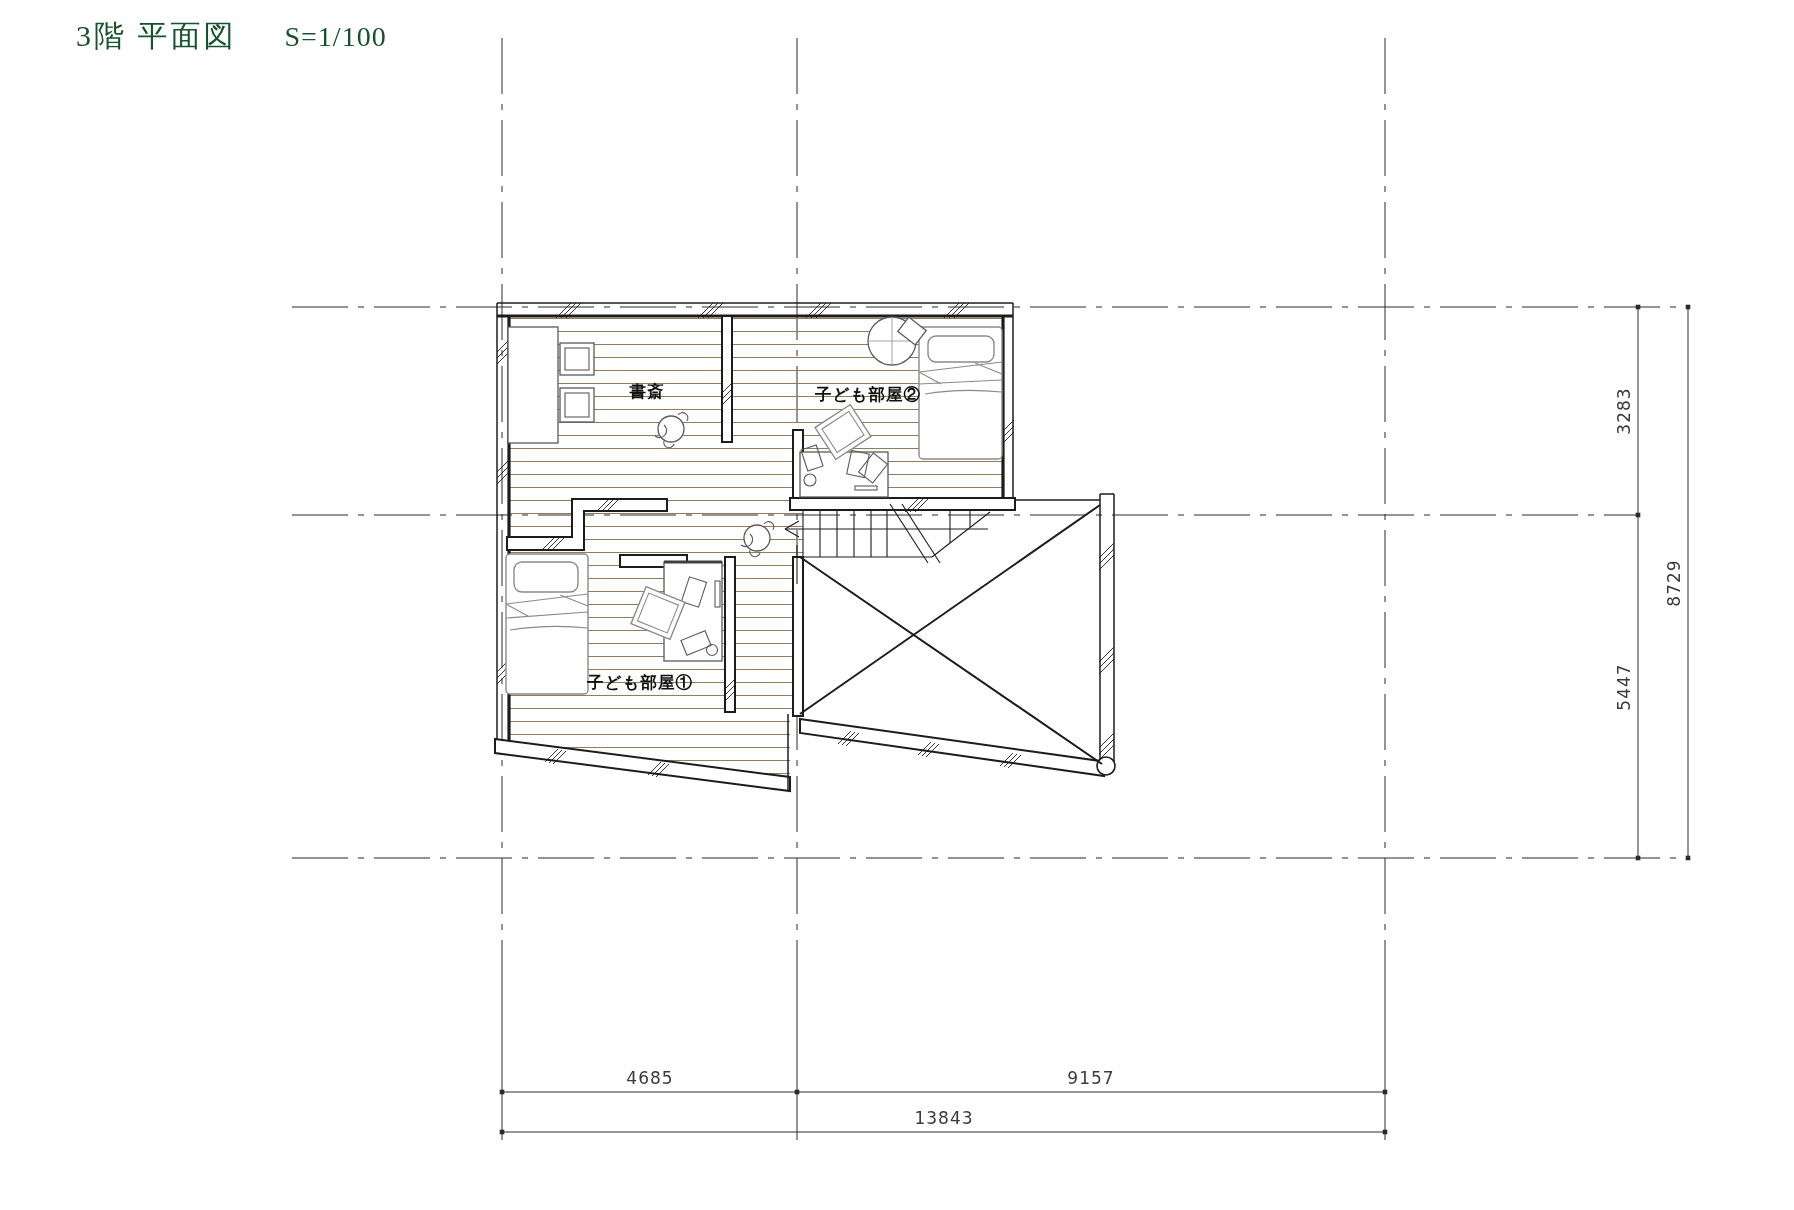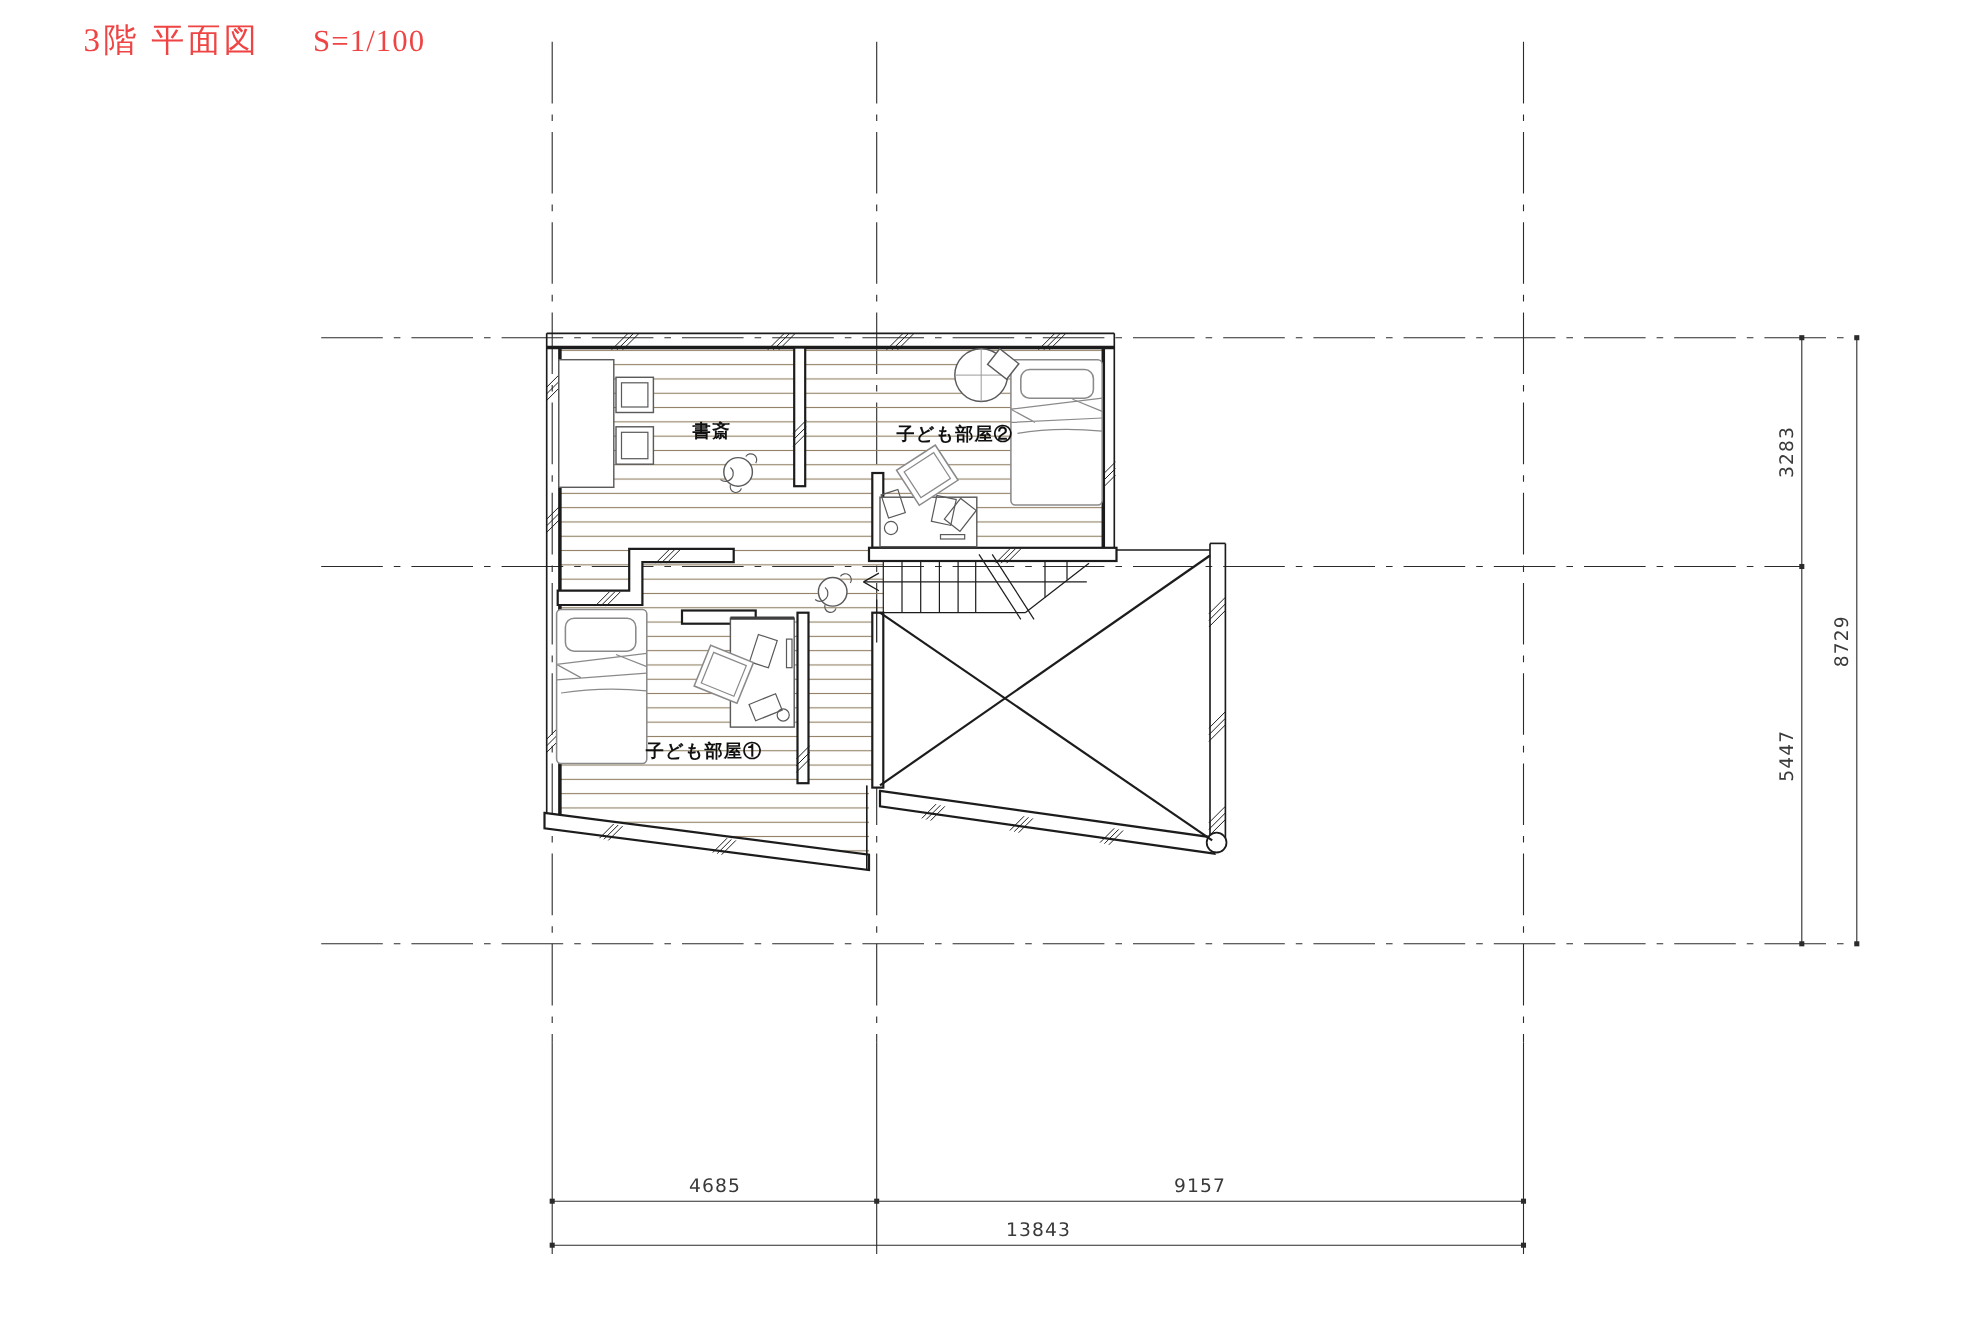--- a/index.html
+++ b/index.html
@@ -1,18 +1,18 @@
 <!DOCTYPE html>
 <html><head>
 <meta charset="utf-8">
 <style>
   html,body{margin:0;padding:0;background:#ffffff;}
   .canvas{position:relative;width:1794px;height:1210px;background:#fff;overflow:hidden;
           font-family:"Liberation Serif",serif;}
-  .title-block{position:absolute;left:76px;top:16px;font-size:30px;color:#ef4444;
+  .title-block{position:absolute;left:76px;top:16px;font-size:30px;color:#14532d;
                letter-spacing:3px;white-space:nowrap;}
   .title-block .scale{margin-left:48px;letter-spacing:1px;font-size:28px;}
   svg{position:absolute;left:0;top:0;}
   .grid{stroke:#2b2b2b;stroke-width:1;stroke-dasharray:56 10 6 10;fill:none;}
   .ext{stroke:#2b2b2b;stroke-width:1;fill:none;}
   .dimline{stroke:#2b2b2b;stroke-width:1;fill:none;}
   .tick{fill:#2b2b2b;}
   .dimtext{font-family:"DejaVu Sans","Liberation Sans",sans-serif;font-size:17px;fill:#3a3a3a;letter-spacing:1px;}
   .roomlabel{font-family:"Liberation Serif",serif;font-size:16.5px;font-weight:700;fill:#101010;letter-spacing:1px;}
   .wallthin{stroke:#1c1c1c;stroke-width:1.5;fill:none;}

